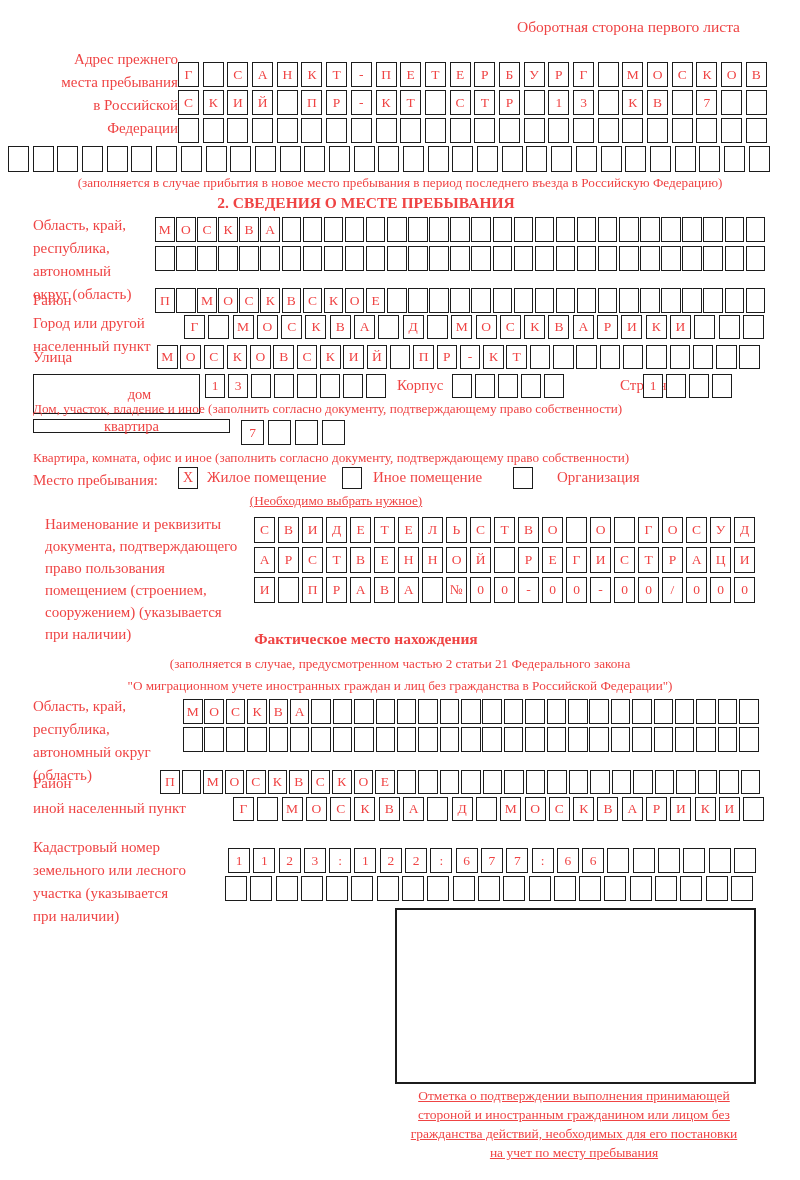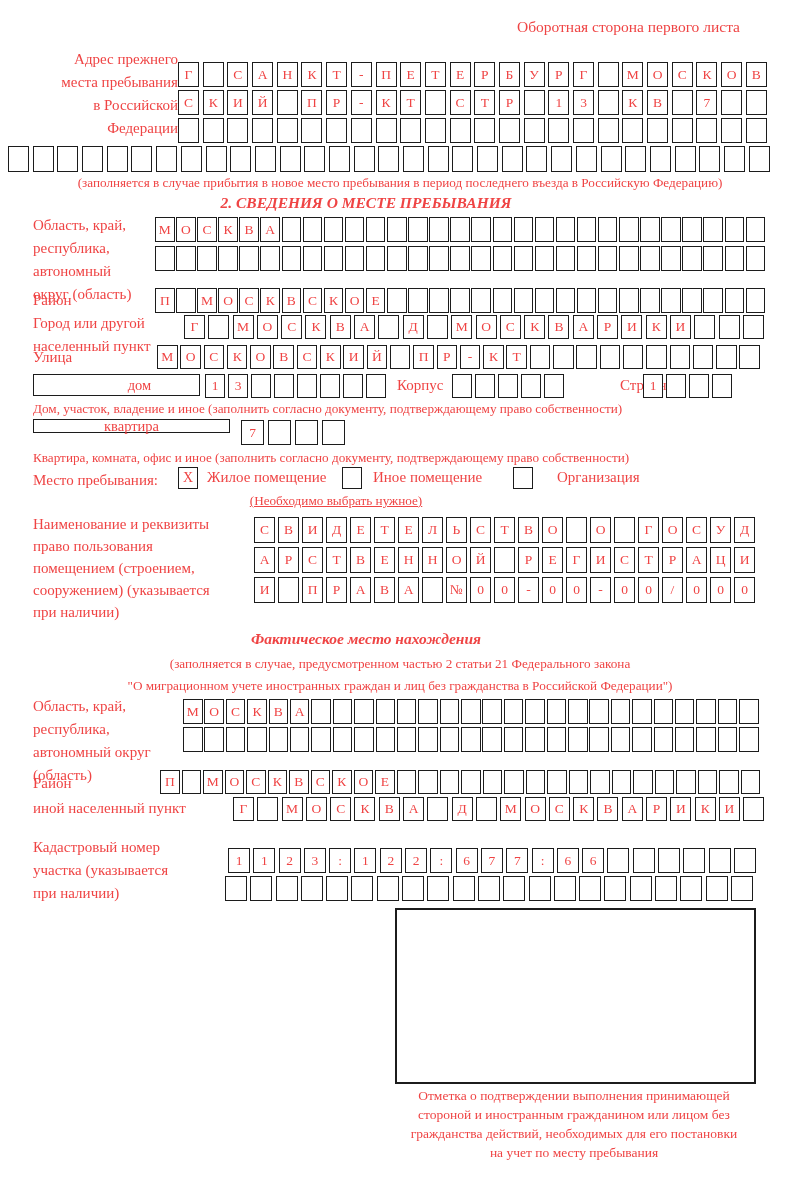--- a/index.html
+++ b/index.html
@@ -1,23 +1,23 @@
 <!DOCTYPE html>
 <html><head>
 <meta charset="utf-8">
 <style>
   html,body{margin:0;padding:0;background:#fff;}
   .page{position:relative;width:800px;height:1180px;background:#ffffff;
         font-family:"Liberation Serif", serif;color:#ef4444;overflow:hidden;}
   .hdr{position:absolute;top:18px;left:0;width:740px;text-align:right;font-size:15.5px;}
   .lbl{position:absolute;font-size:15px;line-height:23px;}
-  .lbl6{line-height:22px;}
+  .lbl6{line-height:22px;margin-left:12px;}
   .note{position:absolute;font-size:13.2px;line-height:17px;}
   .center{text-align:center;}
-  .heading{position:absolute;left:0;width:732px;text-align:center;font-weight:bold;font-size:15.5px;font-style:italic;}
+  .heading{position:absolute;left:0;width:732px;text-align:center;font-weight:bold;font-size:15.5px;}
   .cells{position:absolute;display:flex;gap:var(--g,3px);}
   .cell{flex:0 0 var(--bw,21px);width:var(--bw,21px);height:var(--bh,24px);
         border:1.7px solid #1c1c1c;box-sizing:border-box;display:flex;
         align-items:center;justify-content:center;font-size:13.5px;line-height:1;background:#fff;}
   .lblbox{position:absolute;border:1.7px solid #1c1c1c;box-sizing:border-box;
         display:flex;align-items:center;justify-content:center;font-size:14.5px;background:#fff;}
   .inl{position:absolute;font-size:15px;}
   .cb{position:absolute;width:20px;height:22px;border:1.7px solid #1c1c1c;box-sizing:border-box;
         display:flex;align-items:center;justify-content:center;font-size:14px;background:#fff;}
   .bigbox{position:absolute;border:2px solid #1c1c1c;background:#fff;}
@@ -307,21 +307,21 @@
       <span class="cell"></span>
       <span class="cell"></span>
       <span class="cell"></span>
       <span class="cell"></span>
       <span class="cell"></span>
       <span class="cell"></span>
       <span class="cell"></span>
       <span class="cell"></span>
     </div>
 
-  <div class="lblbox" style="left:33px;top:374px;width:167px;height:22px;padding-left:46px;">
+  <div class="lblbox" style="left:33px;top:374px;width:167px;height:40px;padding-left:46px;">
     <span>дом</span>
   </div>
   <div class="cells" style="left:205px;top:374px;--bw:20px;--g:3px;--bh:24px;">
       <span class="cell">1</span>
       <span class="cell">3</span>
       <span class="cell"></span>
       <span class="cell"></span>
       <span class="cell"></span>
       <span class="cell"></span>
       <span class="cell"></span>
@@ -359,20 +359,21 @@
   <span class="cb" style="left:178px;top:467px;">X</span>
   <span class="inl" style="left:207px;top:469px;">Жилое помещение</span>
   <span class="cb" style="left:342px;top:467px;"></span>
   <span class="inl" style="left:373px;top:469px;">Иное помещение</span>
   <span class="cb" style="left:513px;top:467px;"></span>
   <span class="inl" style="left:557px;top:469px;">Организация</span>
   <div class="note center" style="left:196px;top:492px;width:280px;text-decoration:underline;">(Необходимо выбрать нужное)</div>
 
   <div class="lbl lbl6" style="left:33px;top:513px;width:215px;">
     <div>Наименование и реквизиты</div>
+    <div>документа, подтверждающего</div>
     <div>право пользования</div>
     <div>помещением (строением,</div>
     <div>сооружением) (указывается</div>
     <div>при наличии)</div>
   </div>
   <div class="cells" style="left:254px;top:517px;--bw:21px;--g:3px;--bh:26px;">
       <span class="cell">С</span>
       <span class="cell">В</span>
       <span class="cell">И</span>
       <span class="cell">Д</span>
@@ -565,20 +566,21 @@
       <span class="cell">А</span>
       <span class="cell">Р</span>
       <span class="cell">И</span>
       <span class="cell">К</span>
       <span class="cell">И</span>
       <span class="cell"></span>
     </div>
 
   <div class="lbl" style="left:33px;top:836px;width:190px;">
     <div>Кадастровый номер</div>
+    <div>земельного или лесного</div>
     <div>участка (указывается</div>
     <div>при наличии)</div>
   </div>
   <div class="cells" style="left:228px;top:848px;--bw:22px;--g:3.3px;--bh:25px;">
       <span class="cell">1</span>
       <span class="cell">1</span>
       <span class="cell">2</span>
       <span class="cell">3</span>
       <span class="cell">:</span>
       <span class="cell">1</span>
@@ -616,20 +618,20 @@
       <span class="cell"></span>
       <span class="cell"></span>
       <span class="cell"></span>
       <span class="cell"></span>
       <span class="cell"></span>
       <span class="cell"></span>
       <span class="cell"></span>
     </div>
 
   <div class="bigbox" style="left:395px;top:908px;width:357px;height:172px;"></div>
-  <div class="cap" style="left:383px;top:1086px;width:382px;">
+  <div class="cap" style="left:383px;top:1086px;width:382px;text-decoration:underline;">
     <div>Отметка о подтверждении выполнения принимающей</div>
     <div>стороной и иностранным гражданином или лицом без</div>
     <div>гражданства действий, необходимых для его постановки</div>
     <div>на учет по месту пребывания</div>
   </div>
 
 </div>
 
 </body></html>

